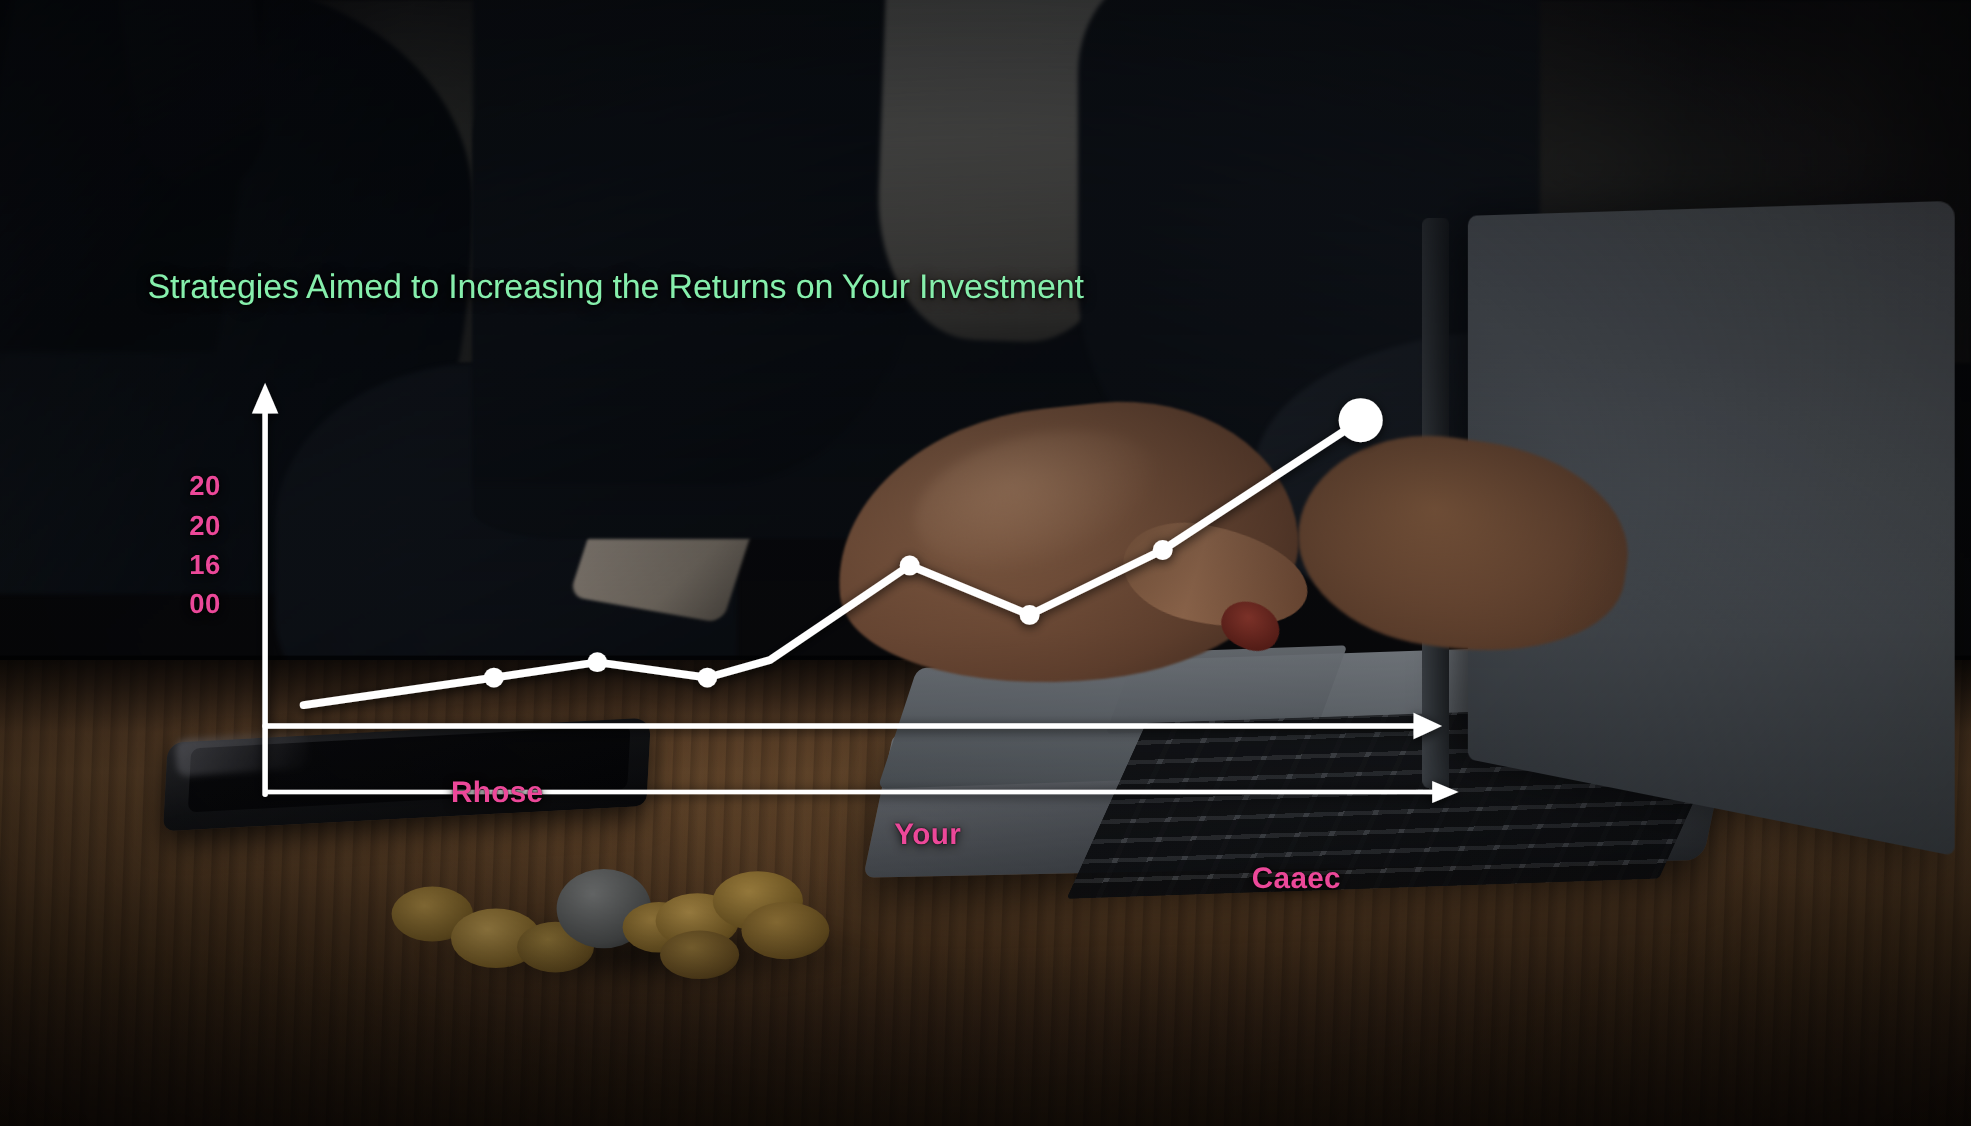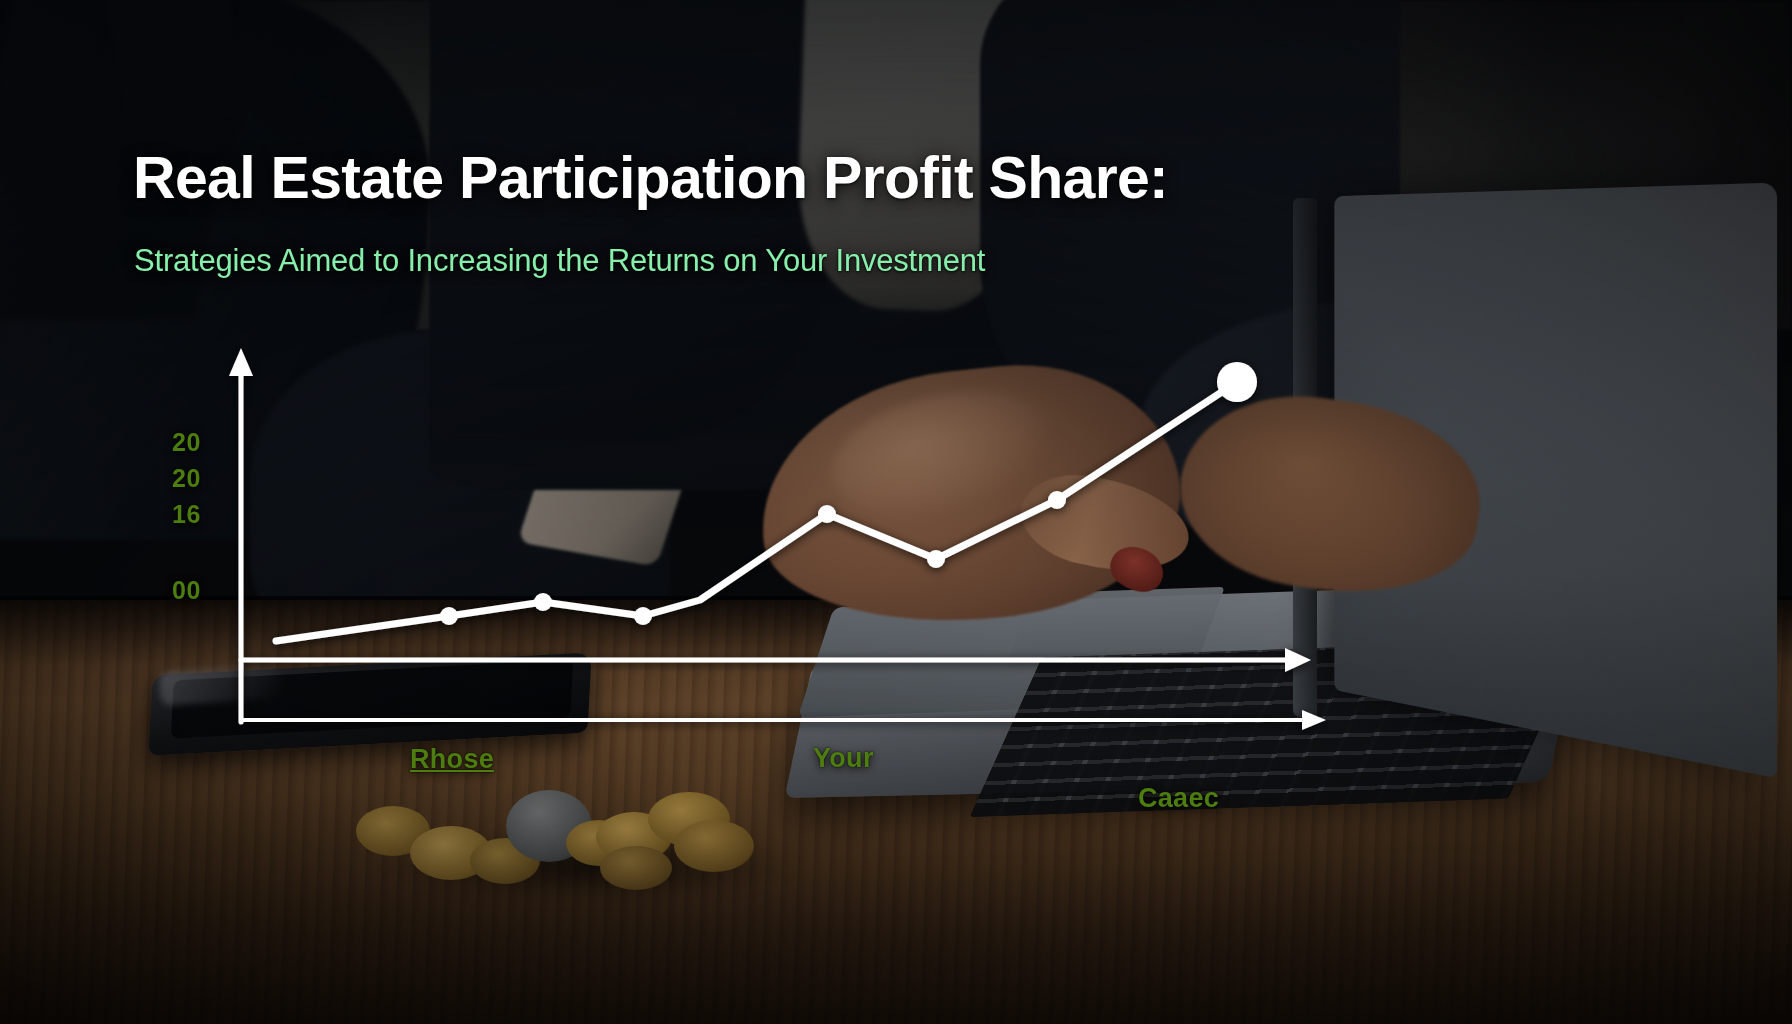--- a/index.html
+++ b/index.html
@@ -271,21 +271,21 @@
     font-size:31px; font-weight:400; color:#86efac;
     letter-spacing:-0.2px;
     text-shadow:0 2px 12px rgba(0,0,0,.9), 0 1px 3px rgba(0,0,0,.95);
     white-space:nowrap;
   }
 
   
   #chart-svg { position:absolute; left:0; top:0; }
 
   .ylabel, .xlabel {
-    position:absolute; color:#4d7c0f; font-weight:700;
+    position:absolute; color:#ec4899; font-weight:700;
     text-shadow:0 2px 9px rgba(0,0,0,.9), 0 0 2px rgba(0,0,0,.9);
   }
   .ylabel { font-size:25px; letter-spacing:0.5px; }
   .xlabel { font-size:27px; letter-spacing:0.3px; }
 </style>
 </head>
 <body>
 
 <div id="photo-bg">
   <div class="wall"></div>
@@ -336,21 +336,20 @@
   <div class="coin" style="left:648px;top:792px;width:82px;height:54px;background:radial-gradient(ellipse at 40% 35%,#c9a24e,#8a6a28 70%,#4c3a14);"></div>
   <div class="coin" style="left:674px;top:820px;width:80px;height:52px;background:radial-gradient(ellipse at 40% 35%,#bb9445,#7e5f24 70%,#443312);"></div>
   <div class="coin" style="left:600px;top:846px;width:72px;height:44px;background:radial-gradient(ellipse at 40% 35%,#b08c42,#745622 70%,#3c2d10);"></div>
 
   <div class="scrim"></div>
   <div class="vignette"></div>
 </div>
 
 <div id="overlay">
 
-  <div class="title">Real Estate Participation Profit Share:</div>
   <div class="subtitle">Strategies Aimed to Increasing the Returns on Your Investment</div>
 
   <svg id="chart-svg" width="1792" height="1024" viewBox="0 0 1792 1024">
     <defs>
       <filter id="softglow" x="-50%" y="-50%" width="200%" height="200%">
         <feDropShadow dx="0" dy="2" stdDeviation="5" flood-color="#000" flood-opacity="0.75"></feDropShadow>
       </filter>
     </defs>
     <g id="chart-group" filter="url(#softglow)">
         <line x1="241" y1="364" x2="241" y2="722" stroke="#ffffff" stroke-width="5" stroke-linecap="round"></line>
@@ -367,20 +366,20 @@
         <circle cx="936" cy="559" r="9" fill="#ffffff"></circle>
         <circle cx="1057" cy="500" r="9" fill="#ffffff"></circle>
         <circle cx="1237" cy="382" r="20" fill="#ffffff"></circle>
       </g>
   </svg>
 
   <div id="y-labels">
       <div class="ylabel" style="left: 172px; top: 428px;">20</div>
       <div class="ylabel" style="left: 172px; top: 464px;">20</div>
       <div class="ylabel" style="left: 172px; top: 500px;">16</div>
-      <div class="ylabel" style="left: 172px; top: 535px; margin-top: 41px;">00</div>
+      <div class="ylabel" style="left: 172px; top: 535px;">00</div>
     </div>
   <div id="x-labels">
-      <div class="xlabel" style="left: 410px; top: 744px; text-decoration: underline;">Rhose</div>
+      <div class="xlabel" style="left: 410px; top: 705px;">Rhose</div>
       <div class="xlabel" style="left: 813px; top: 743px;">Your</div>
       <div class="xlabel" style="left: 1138px; top: 743px; margin-top: 40px;">Caaec</div>
     </div>
 </div>
 
 </body></html>

